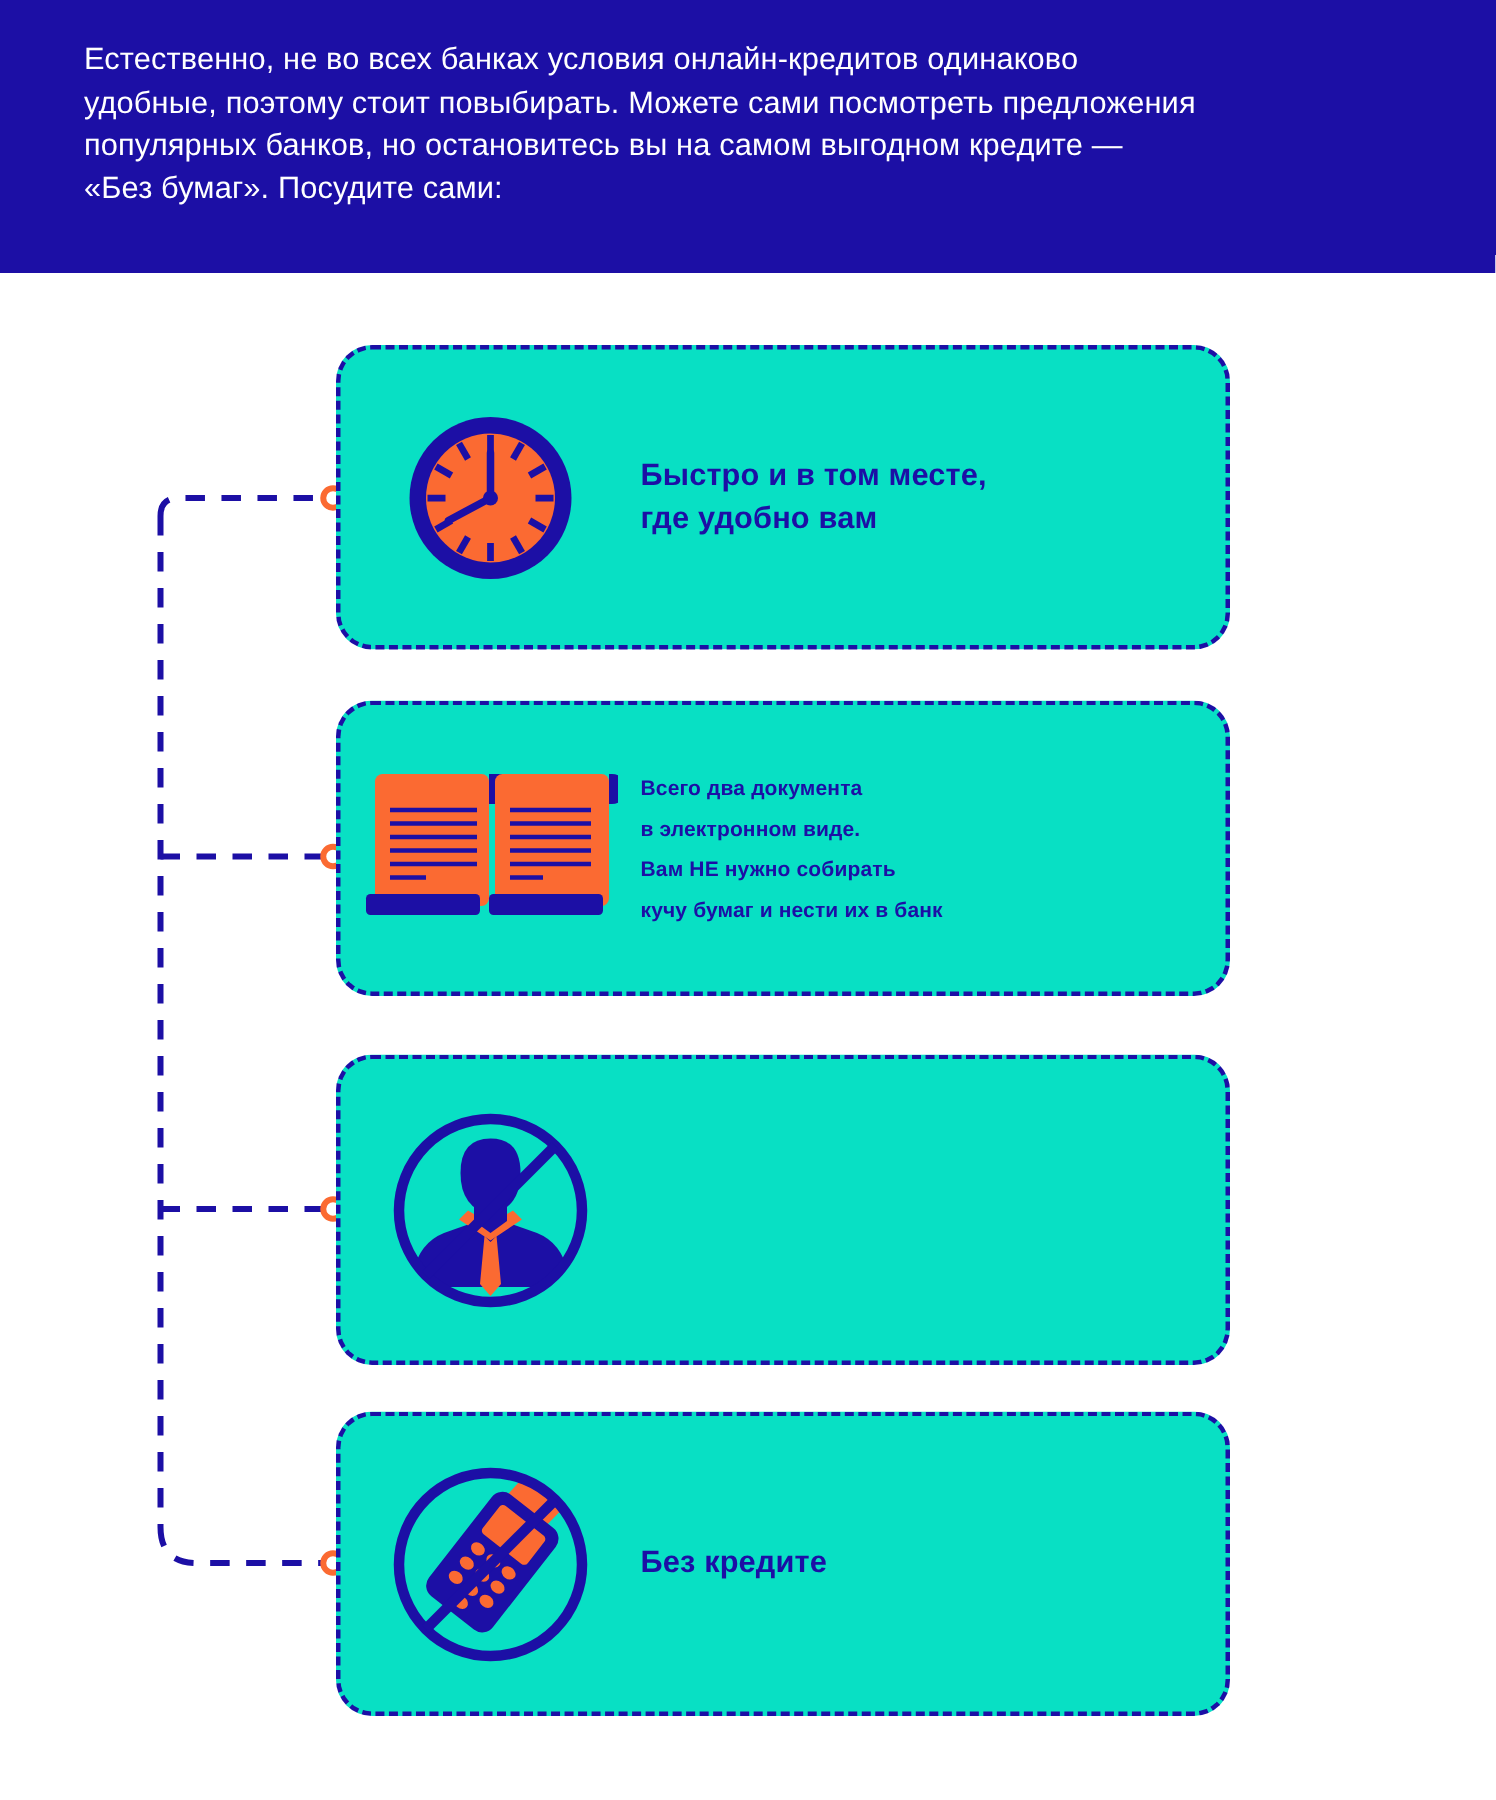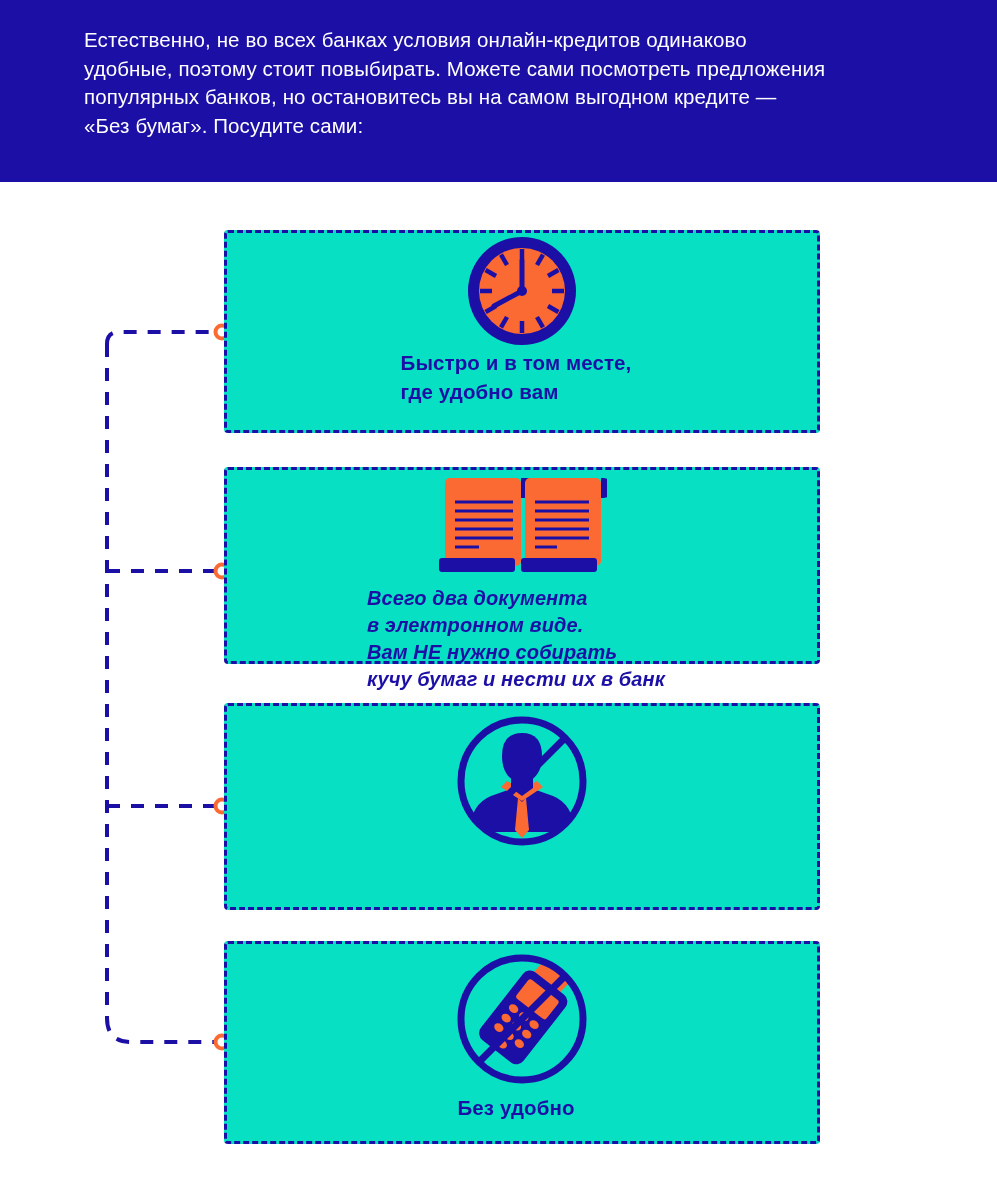--- a/index.html
+++ b/index.html
@@ -30,44 +30,43 @@
     left: 56px;
     top: 26px;
     width: 910px;
     color: #ffffff;
     font-family: "Liberation Sans", sans-serif;
     font-size: 20.5px;
     line-height: 28.5px;
     font-weight: 400;
     letter-spacing: 0.1px;
     white-space: pre-line;
-    margin-left: 28px;
   }
 
   
   .connector {
     position: absolute;
     left: 0;
     top: 182px;
     width: 997px;
     height: 1018px;
     pointer-events: none;
   }
 
   
   .card {
     position: absolute;
     left: 224px;
     width: 596px;
     background: #08E0C4;
     border: 3px dashed #1C0FA5;
-    border-radius: 4px;
+    border-radius: 24px;
     box-sizing: border-box;
     display: flex;
-    flex-direction: column;
+    flex-direction: row;
     align-items: center;
   }
   .card-icon {
     width: 200px;
     min-width: 200px;
     display: flex;
     align-items: center;
     justify-content: center;
   }
   .card-text {
@@ -79,21 +78,21 @@
     white-space: pre-line;
     letter-spacing: 0.1px;
     padding-right: 12px;
   }
 
   #card-1 { top: 230px; height: 203px; }
   #card-2 { top: 467px; height: 197px; }
   #card-3 { top: 703px; height: 207px; }
   #card-4 { top: 941px; height: 203px; }
 
-  #card-2 .card-text { font-size: 20px; line-height: 27px; font-style: italic; }
+  #card-2 .card-text { font-size: 14px; line-height: 27px; }
 </style>
 </head>
 <body>
 
 <div class="header">
   <div class="header-text">Естественно, не во всех банках условия онлайн-кредитов одинаково
 удобные, поэтому стоит повыбирать. Можете сами посмотреть предложения
 популярных банков, но остановитесь вы на самом выгодном кредите —
 «Без бумаг». Посудите сами:</div>
 </div>
@@ -245,14 +244,14 @@
             <ellipse cx="88" cy="96" rx="5" ry="4"></ellipse>
             <ellipse cx="75" cy="107" rx="5" ry="4"></ellipse>
           </g>
         </g>
       </g>
 
       <circle cx="75" cy="75" r="61" fill="none" stroke="#1C0FA5" stroke-width="7"></circle>
       <line x1="31.8" y1="118.2" x2="118.2" y2="31.8" stroke="#1C0FA5" stroke-width="7"></line>
     </svg>
   </div>
-  <div class="card-text">Без удобно</div>
+  <div class="card-text">Без кредите</div>
 </div>
 
 </body></html>

